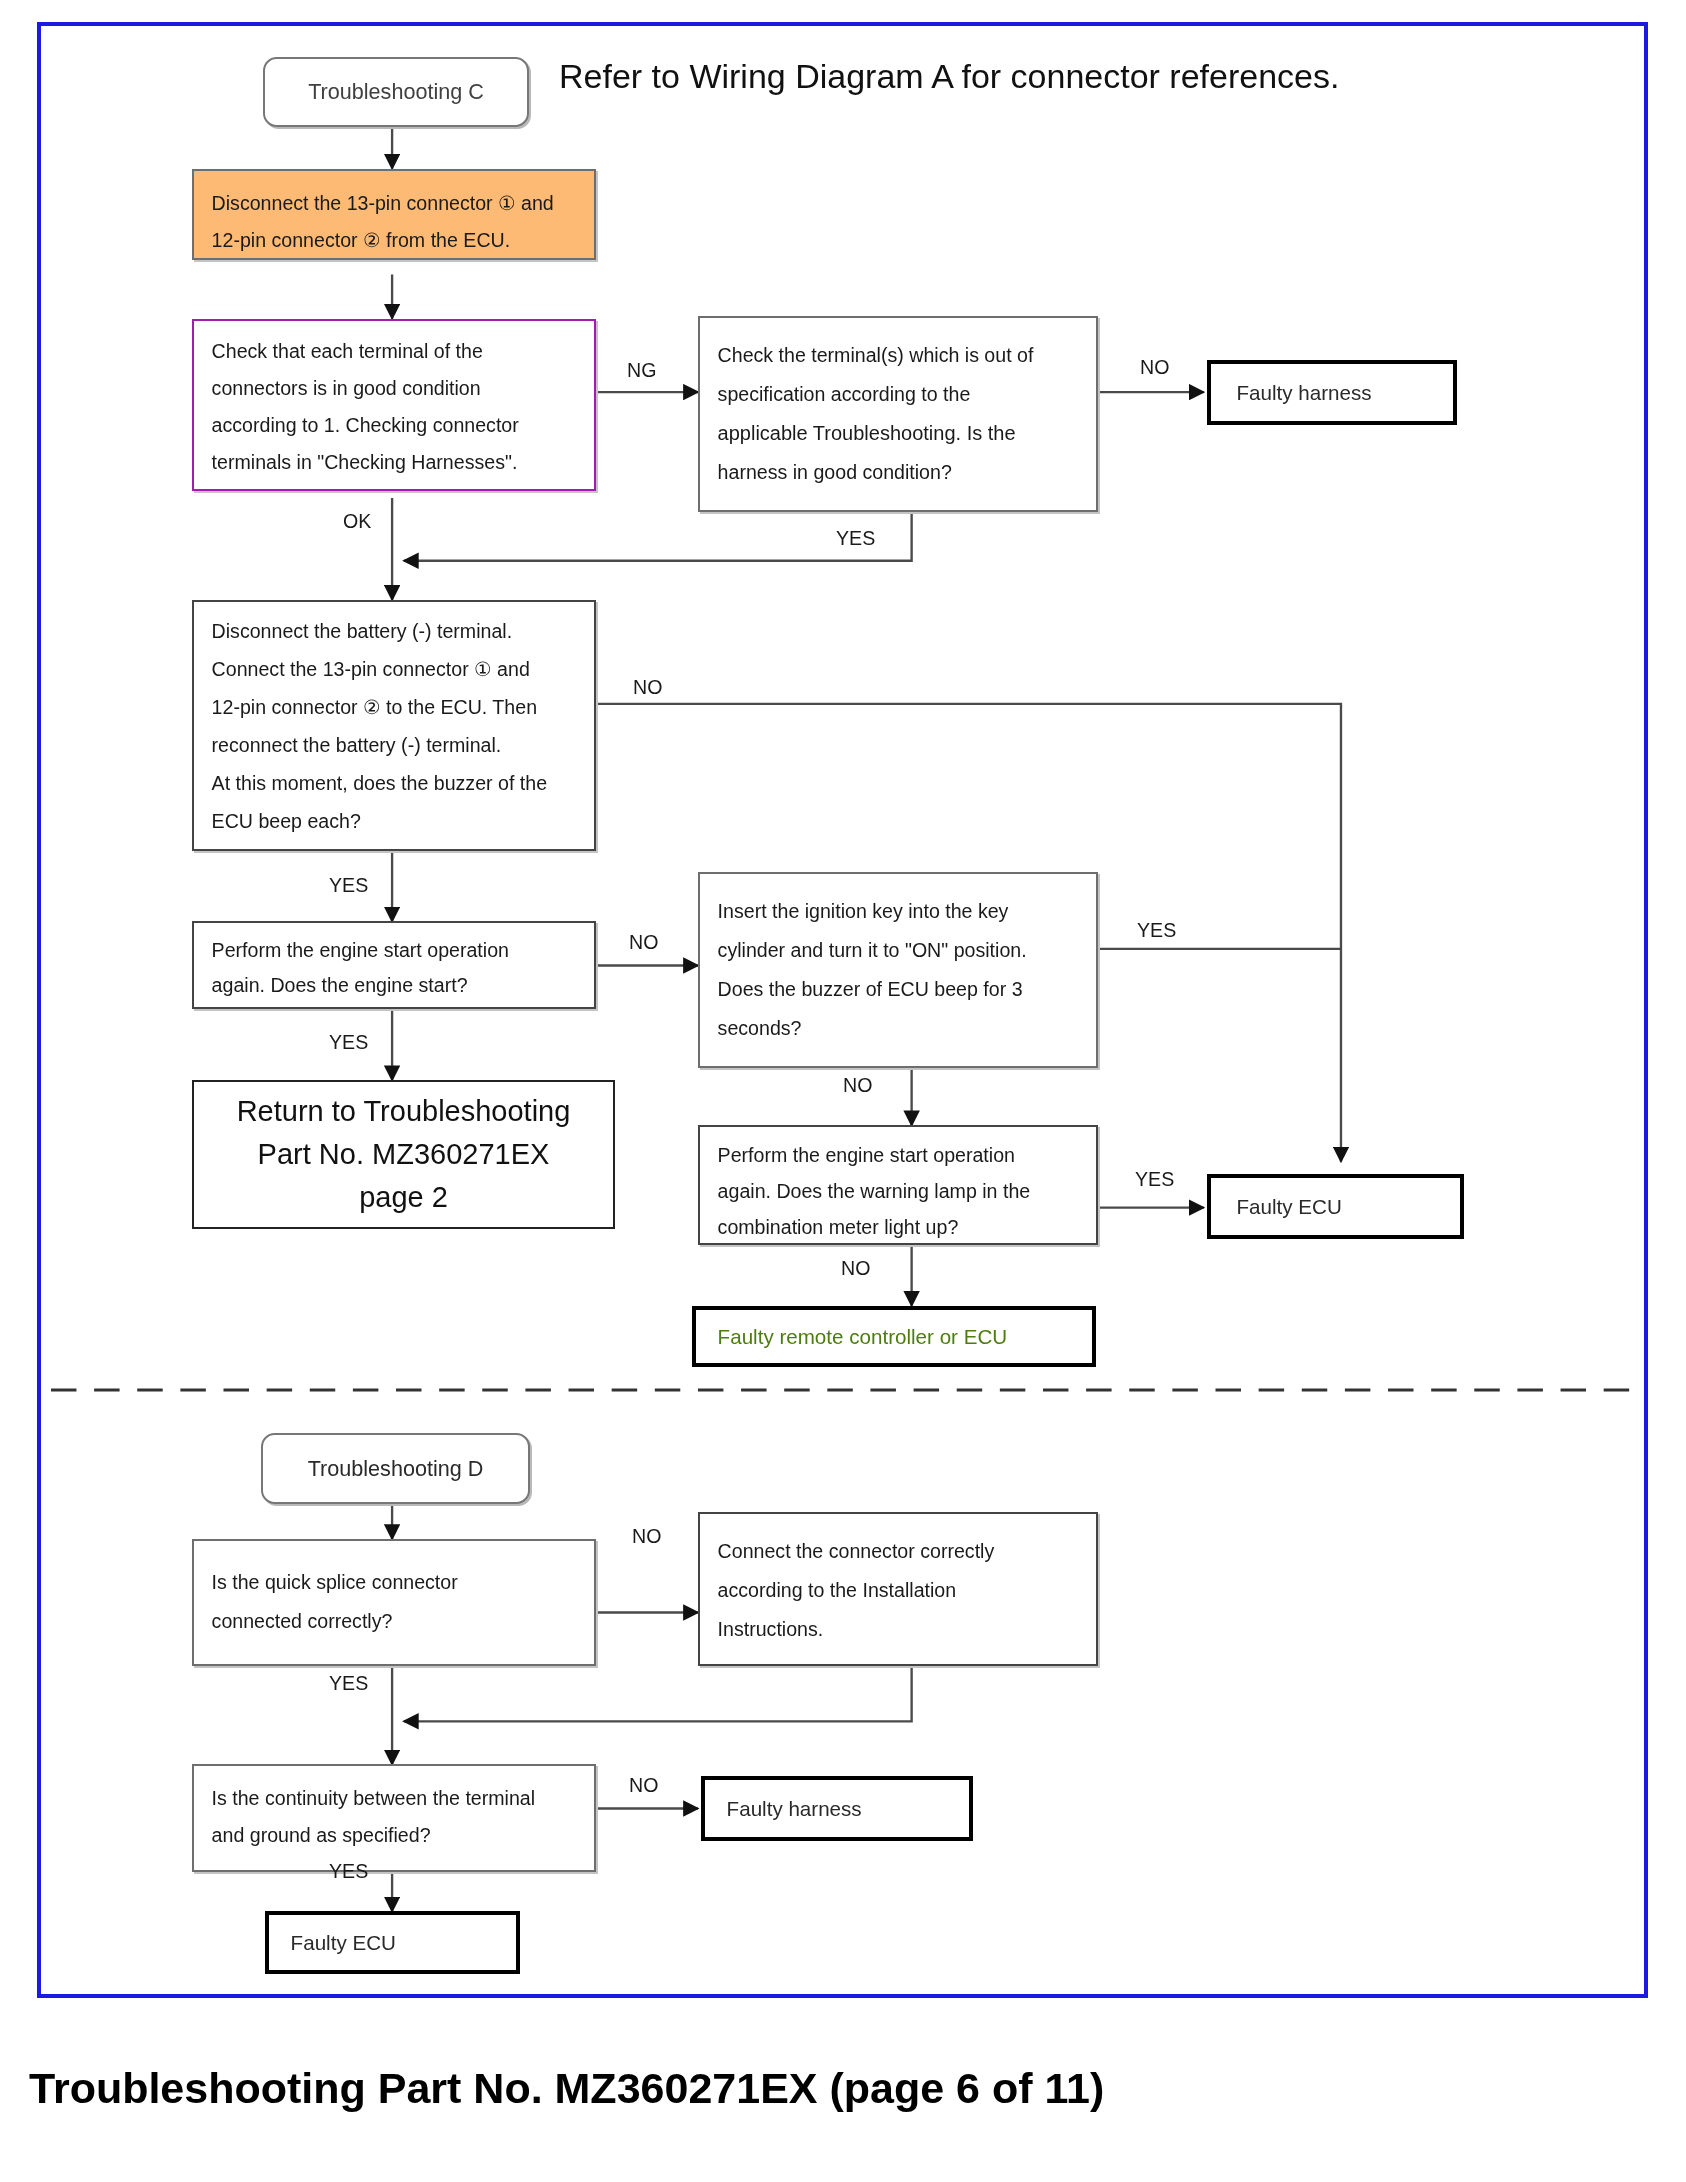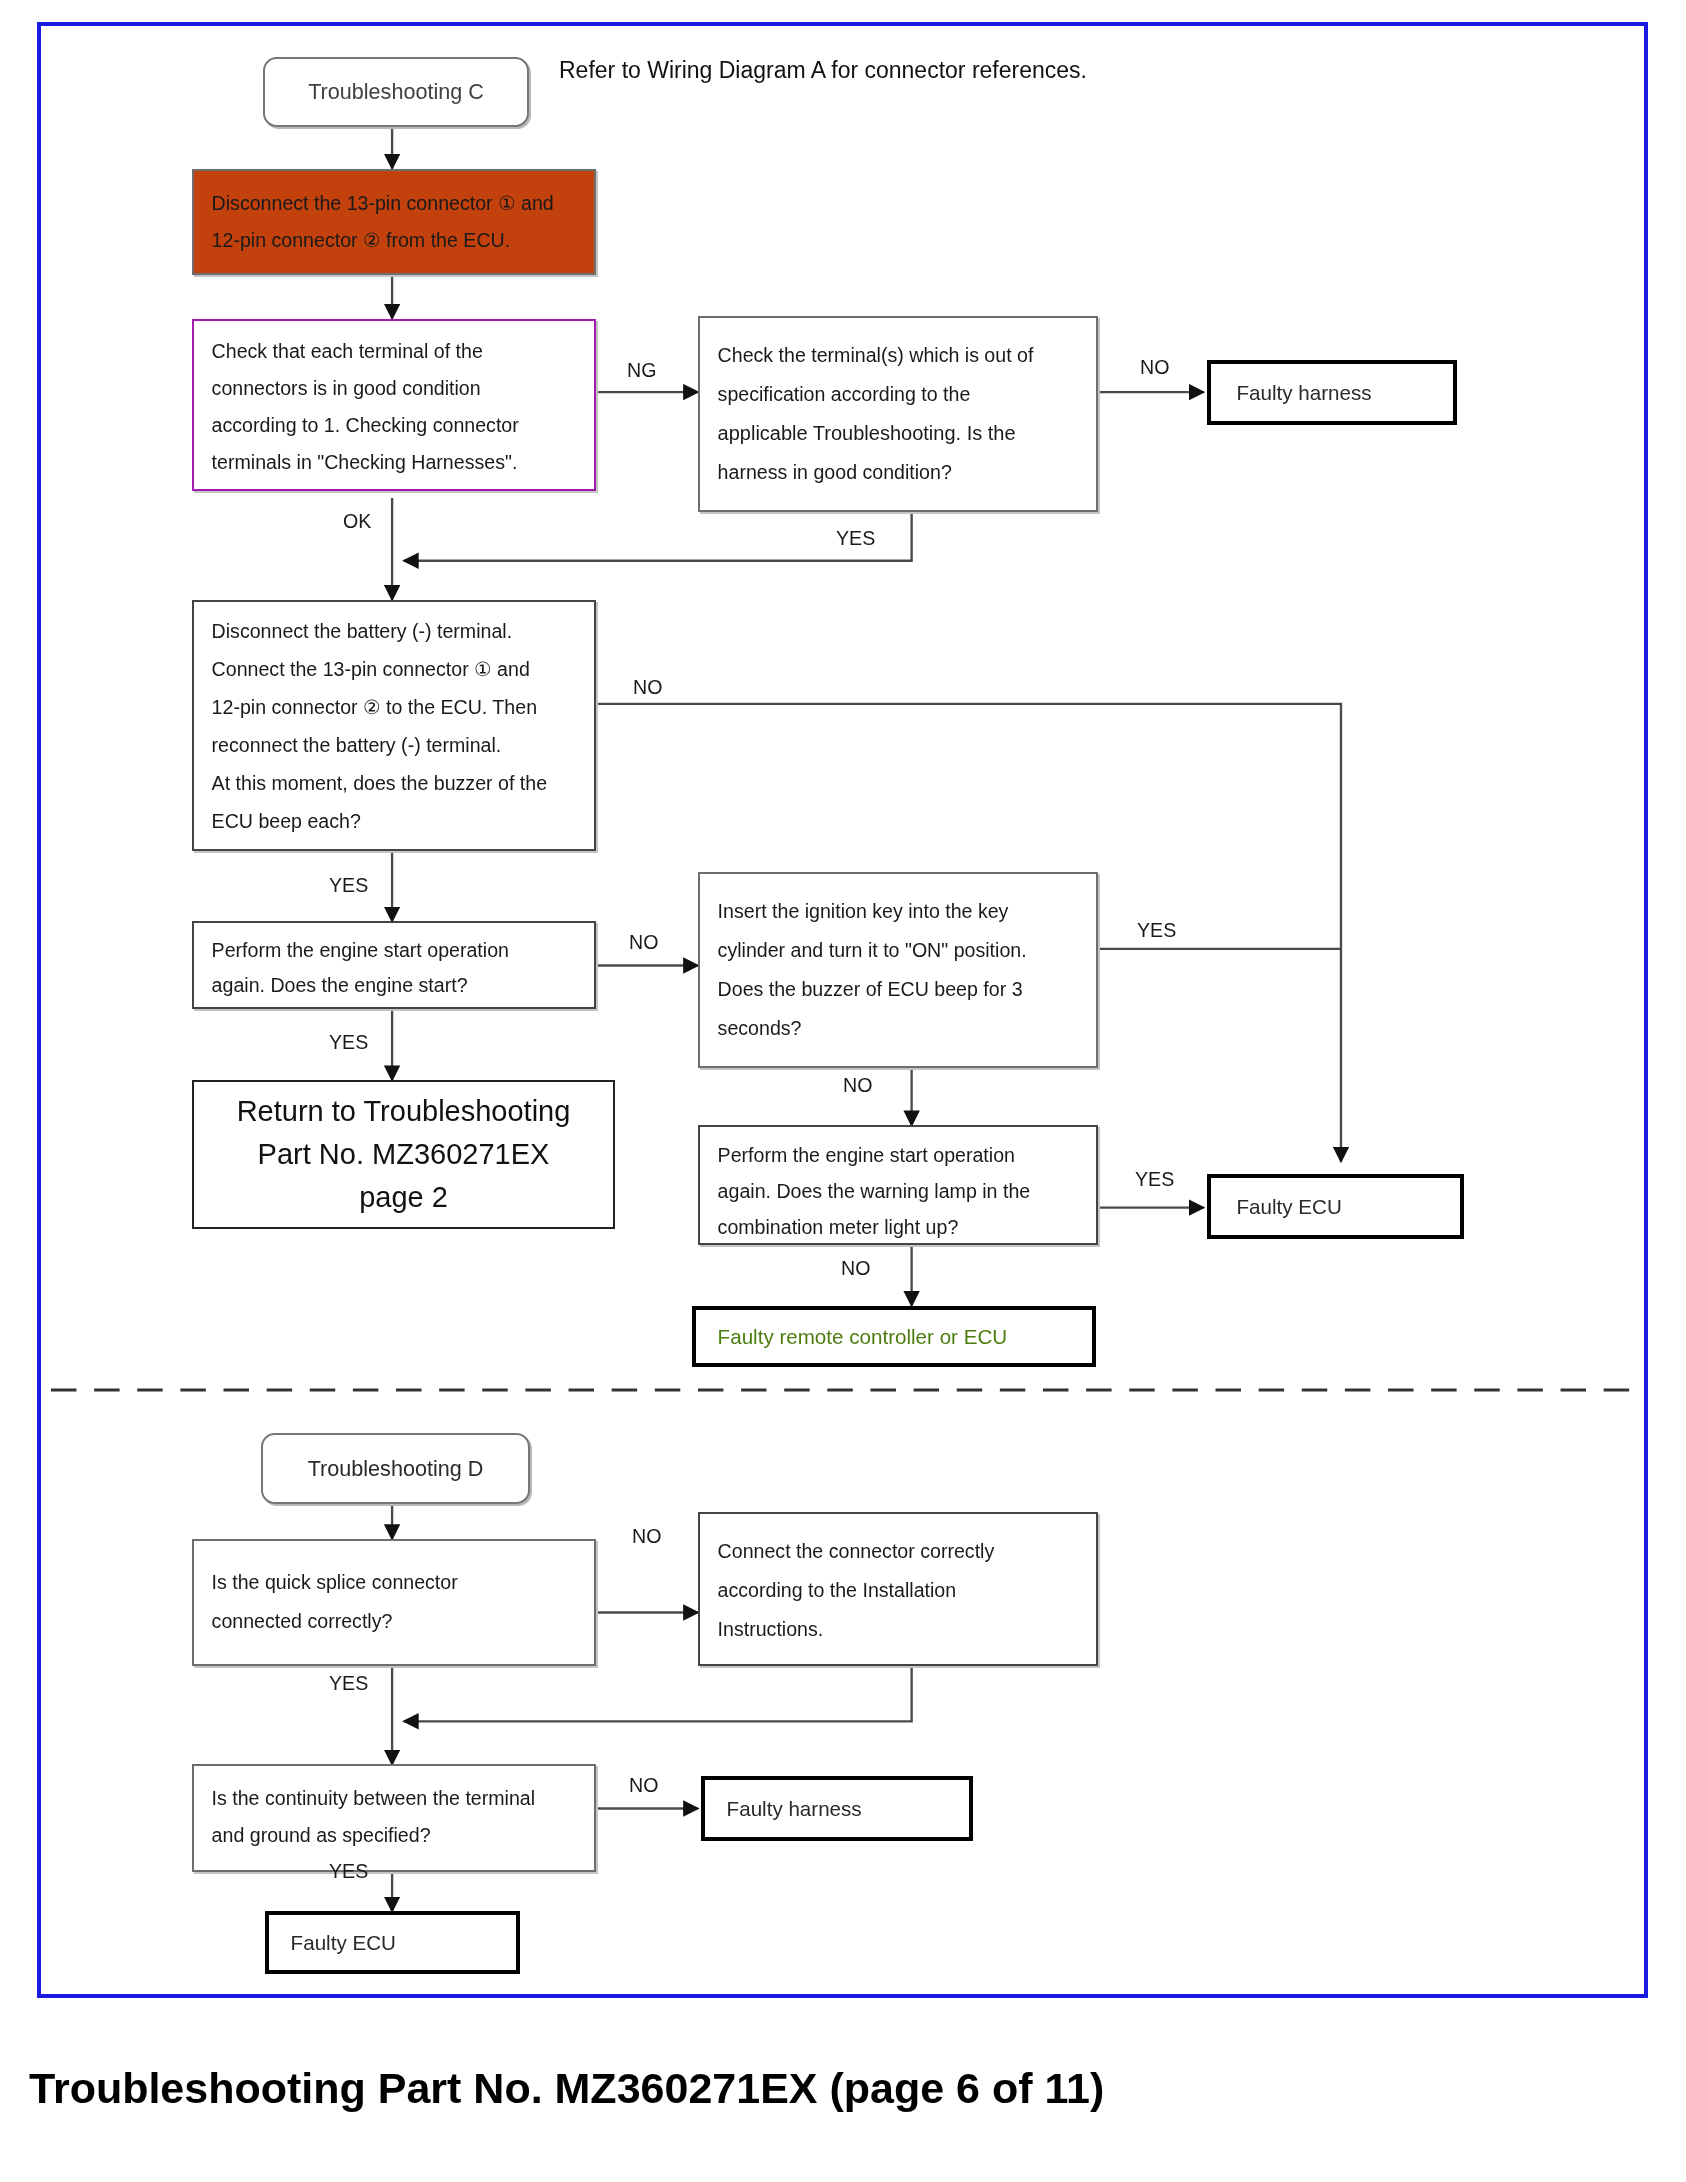--- a/index.html
+++ b/index.html
@@ -64,30 +64,30 @@
       <path d="M 608 1645 L 712 1645" marker-end="url(#arrow)"></path>
       <path d="M 930 1700 L 930 1756 L 412 1756" marker-end="url(#arrow)"></path>
       <path d="M 400 1700 L 400 1800" marker-end="url(#arrow)"></path>
       <path d="M 608 1845 L 712 1845" marker-end="url(#arrow)"></path>
       <path d="M 400 1890 L 400 1950" marker-end="url(#arrow)"></path>
     </g>
 
     <path d="M 52 1418 L 1664 1418" stroke="#333" stroke-width="3" stroke-dasharray="26 18" fill="none"></path>
   </svg>
 
-  <div style="position:absolute;left:559px;top:57px;font-size:23px;color:#111;white-space:nowrap;">Refer to Wiring Diagram A for connector references.</div>
+  <div style="position:absolute;left:559px;top:57px;font-size:34px;color:#111;white-space:nowrap;">Refer to Wiring Diagram A for connector references.</div>
 
   <div style="position:absolute;left:263px;top:57px;width:262px;height:66px;
               border:2.5px solid #777;border-radius:13.7px;background:#fff;
               box-shadow:2px 2px 0 #b9b9b9;display:flex;align-items:center;justify-content:center;">
     <span style="font-size:21.6px;color:#404040;">Troubleshooting C</span>
   </div>
 
-  <div style="position:absolute;left:192px;top:169px;width:404px;height:106px;
-              border:2px solid #6e6e6e;background:#c2410c;box-shadow:2px 2px 0 #c4c4c4;
+  <div style="position:absolute;left:192px;top:169px;width:404px;height:91px;
+              border:2px solid #6e6e6e;background:#fdba74;box-shadow:2px 2px 0 #c4c4c4;
               padding:13.7px 17.6px;box-sizing:border-box;">
     <div style="font-size:19.6px;line-height:37px;white-space:nowrap;">Disconnect the 13-pin connector ① and</div>
     <div style="font-size:19.6px;line-height:37px;white-space:nowrap;">12-pin connector ② from the ECU.</div>
   </div>
 
   <div style="position:absolute;left:192px;top:319px;width:404px;height:172px;
               border:2px solid #a21caf;background:#fff;box-shadow:2px 2px 0 #c4c4c4;
               padding:11.8px 17.6px;box-sizing:border-box;">
     <div style="font-size:19.6px;line-height:37px;white-space:nowrap;">Check that each terminal of the</div>
     <div style="font-size:19.6px;line-height:37px;white-space:nowrap;">connectors is in good condition</div>

